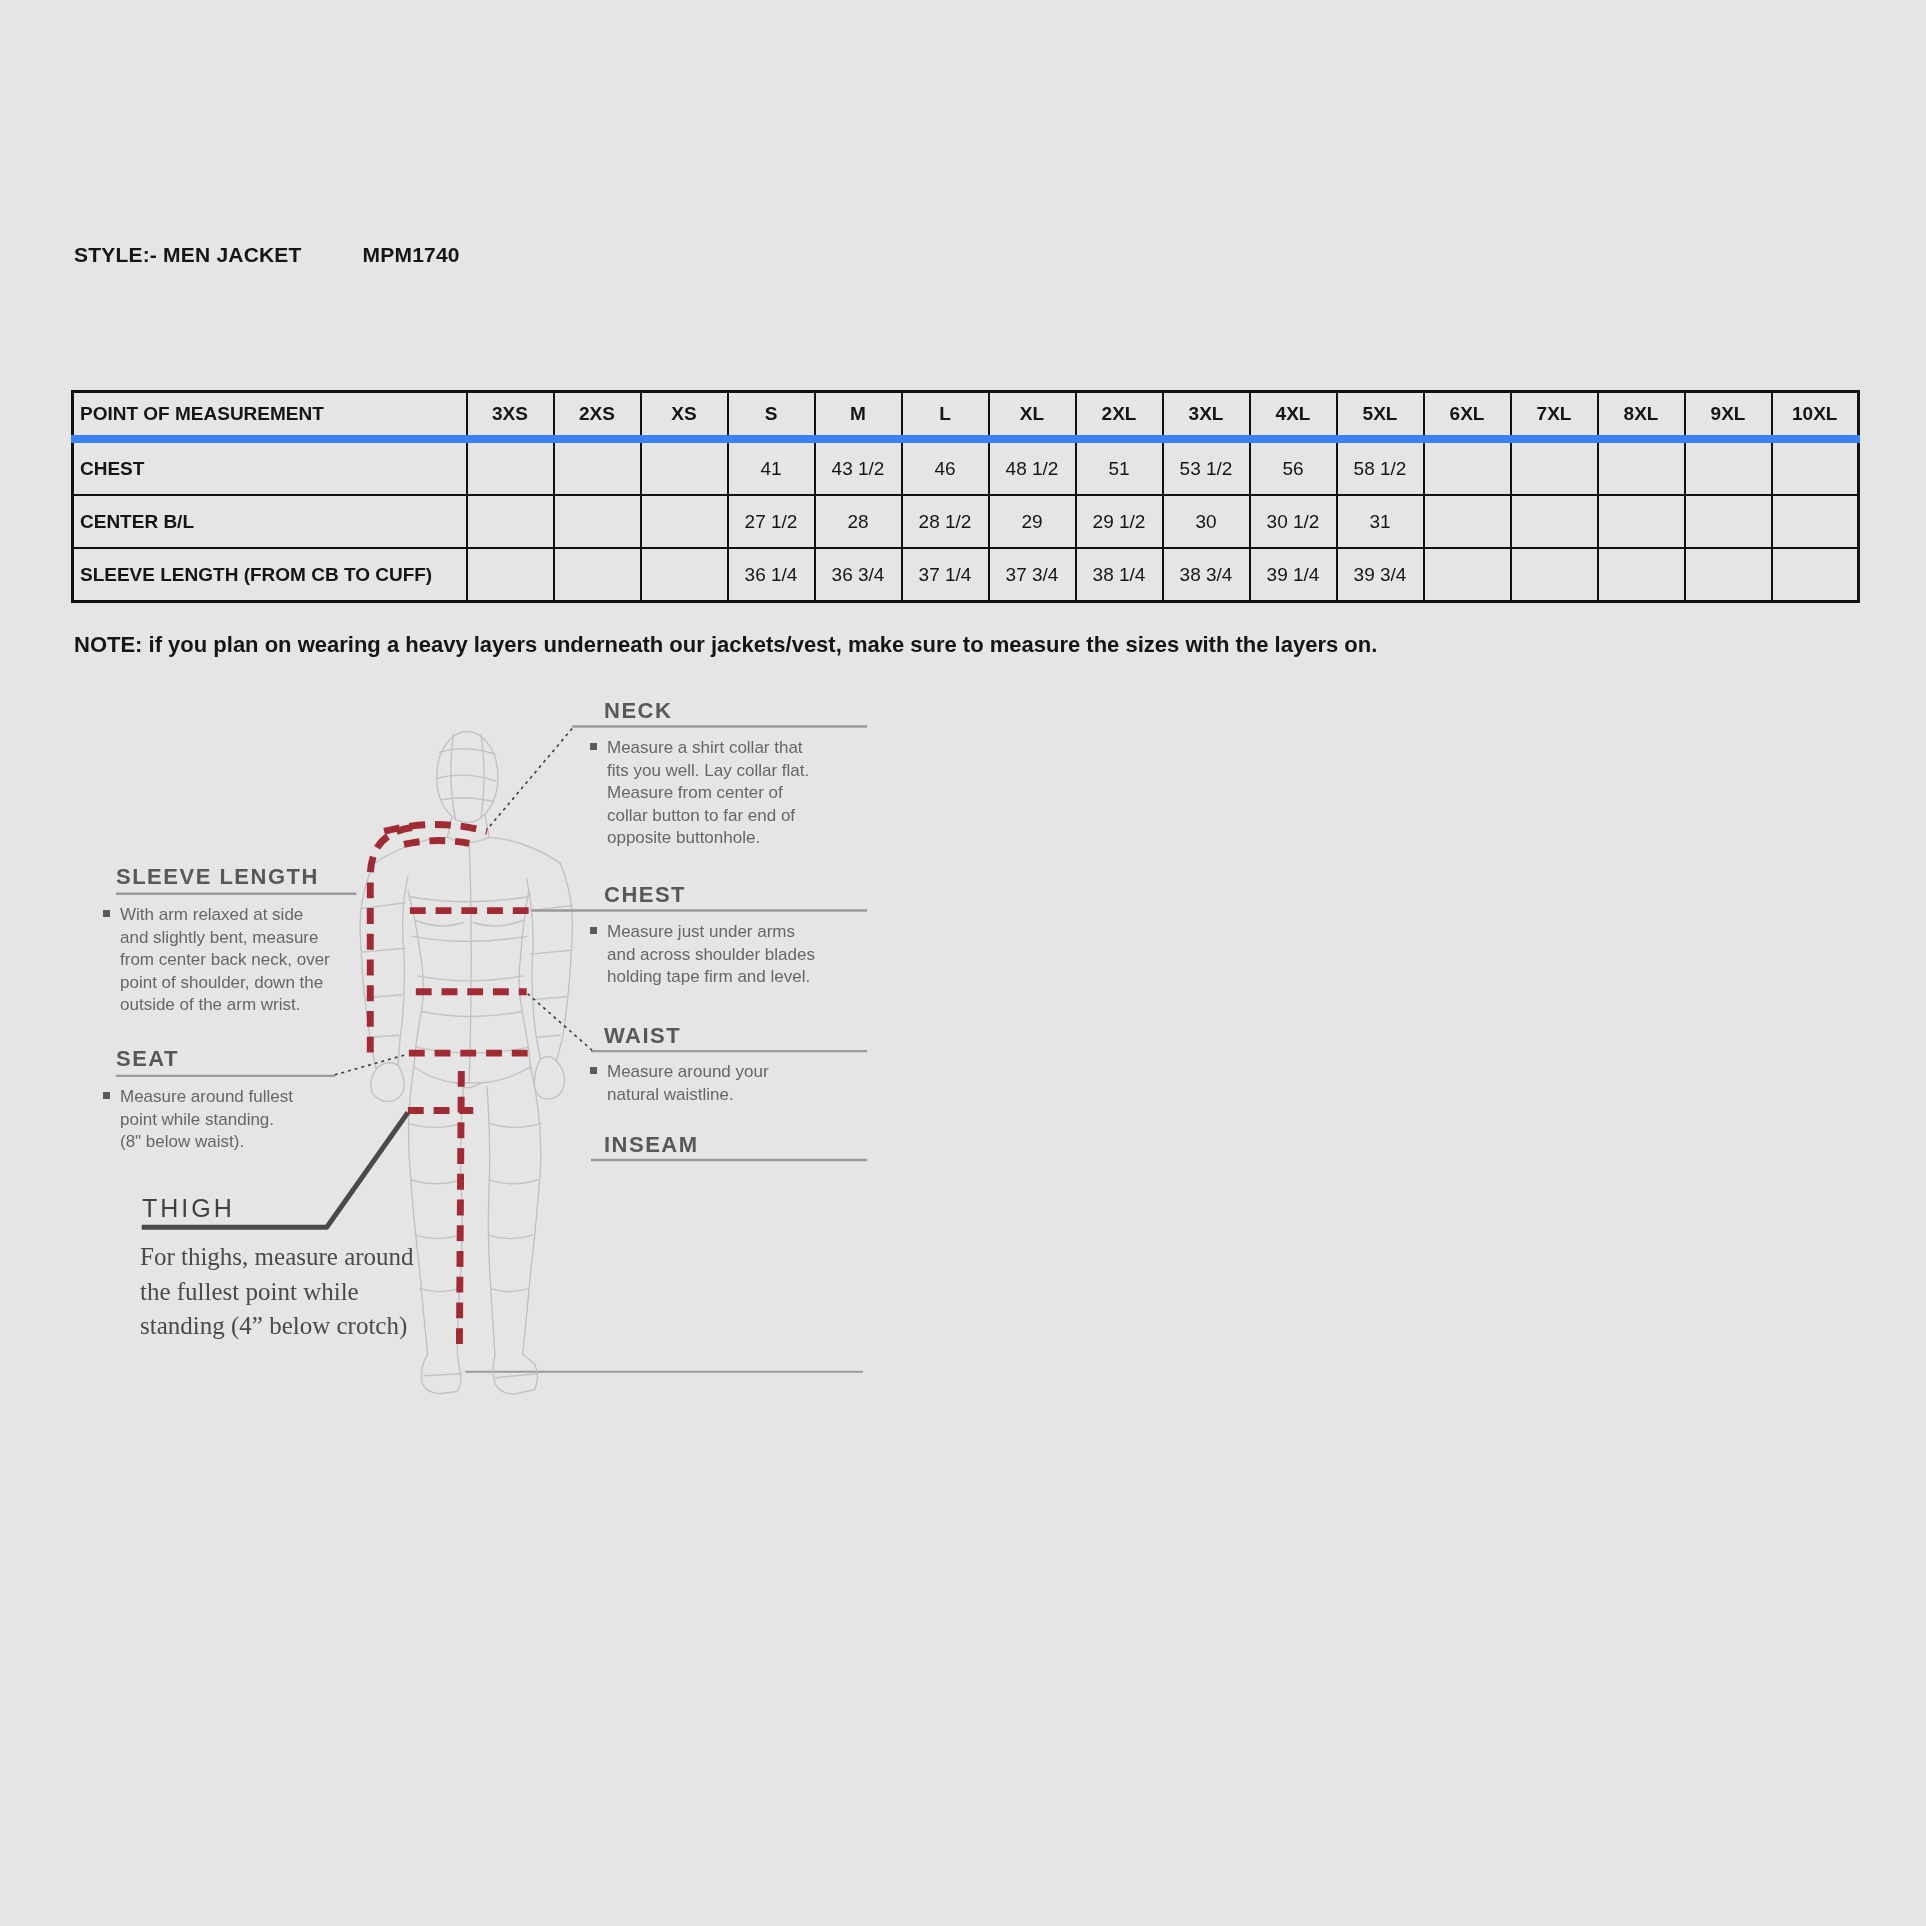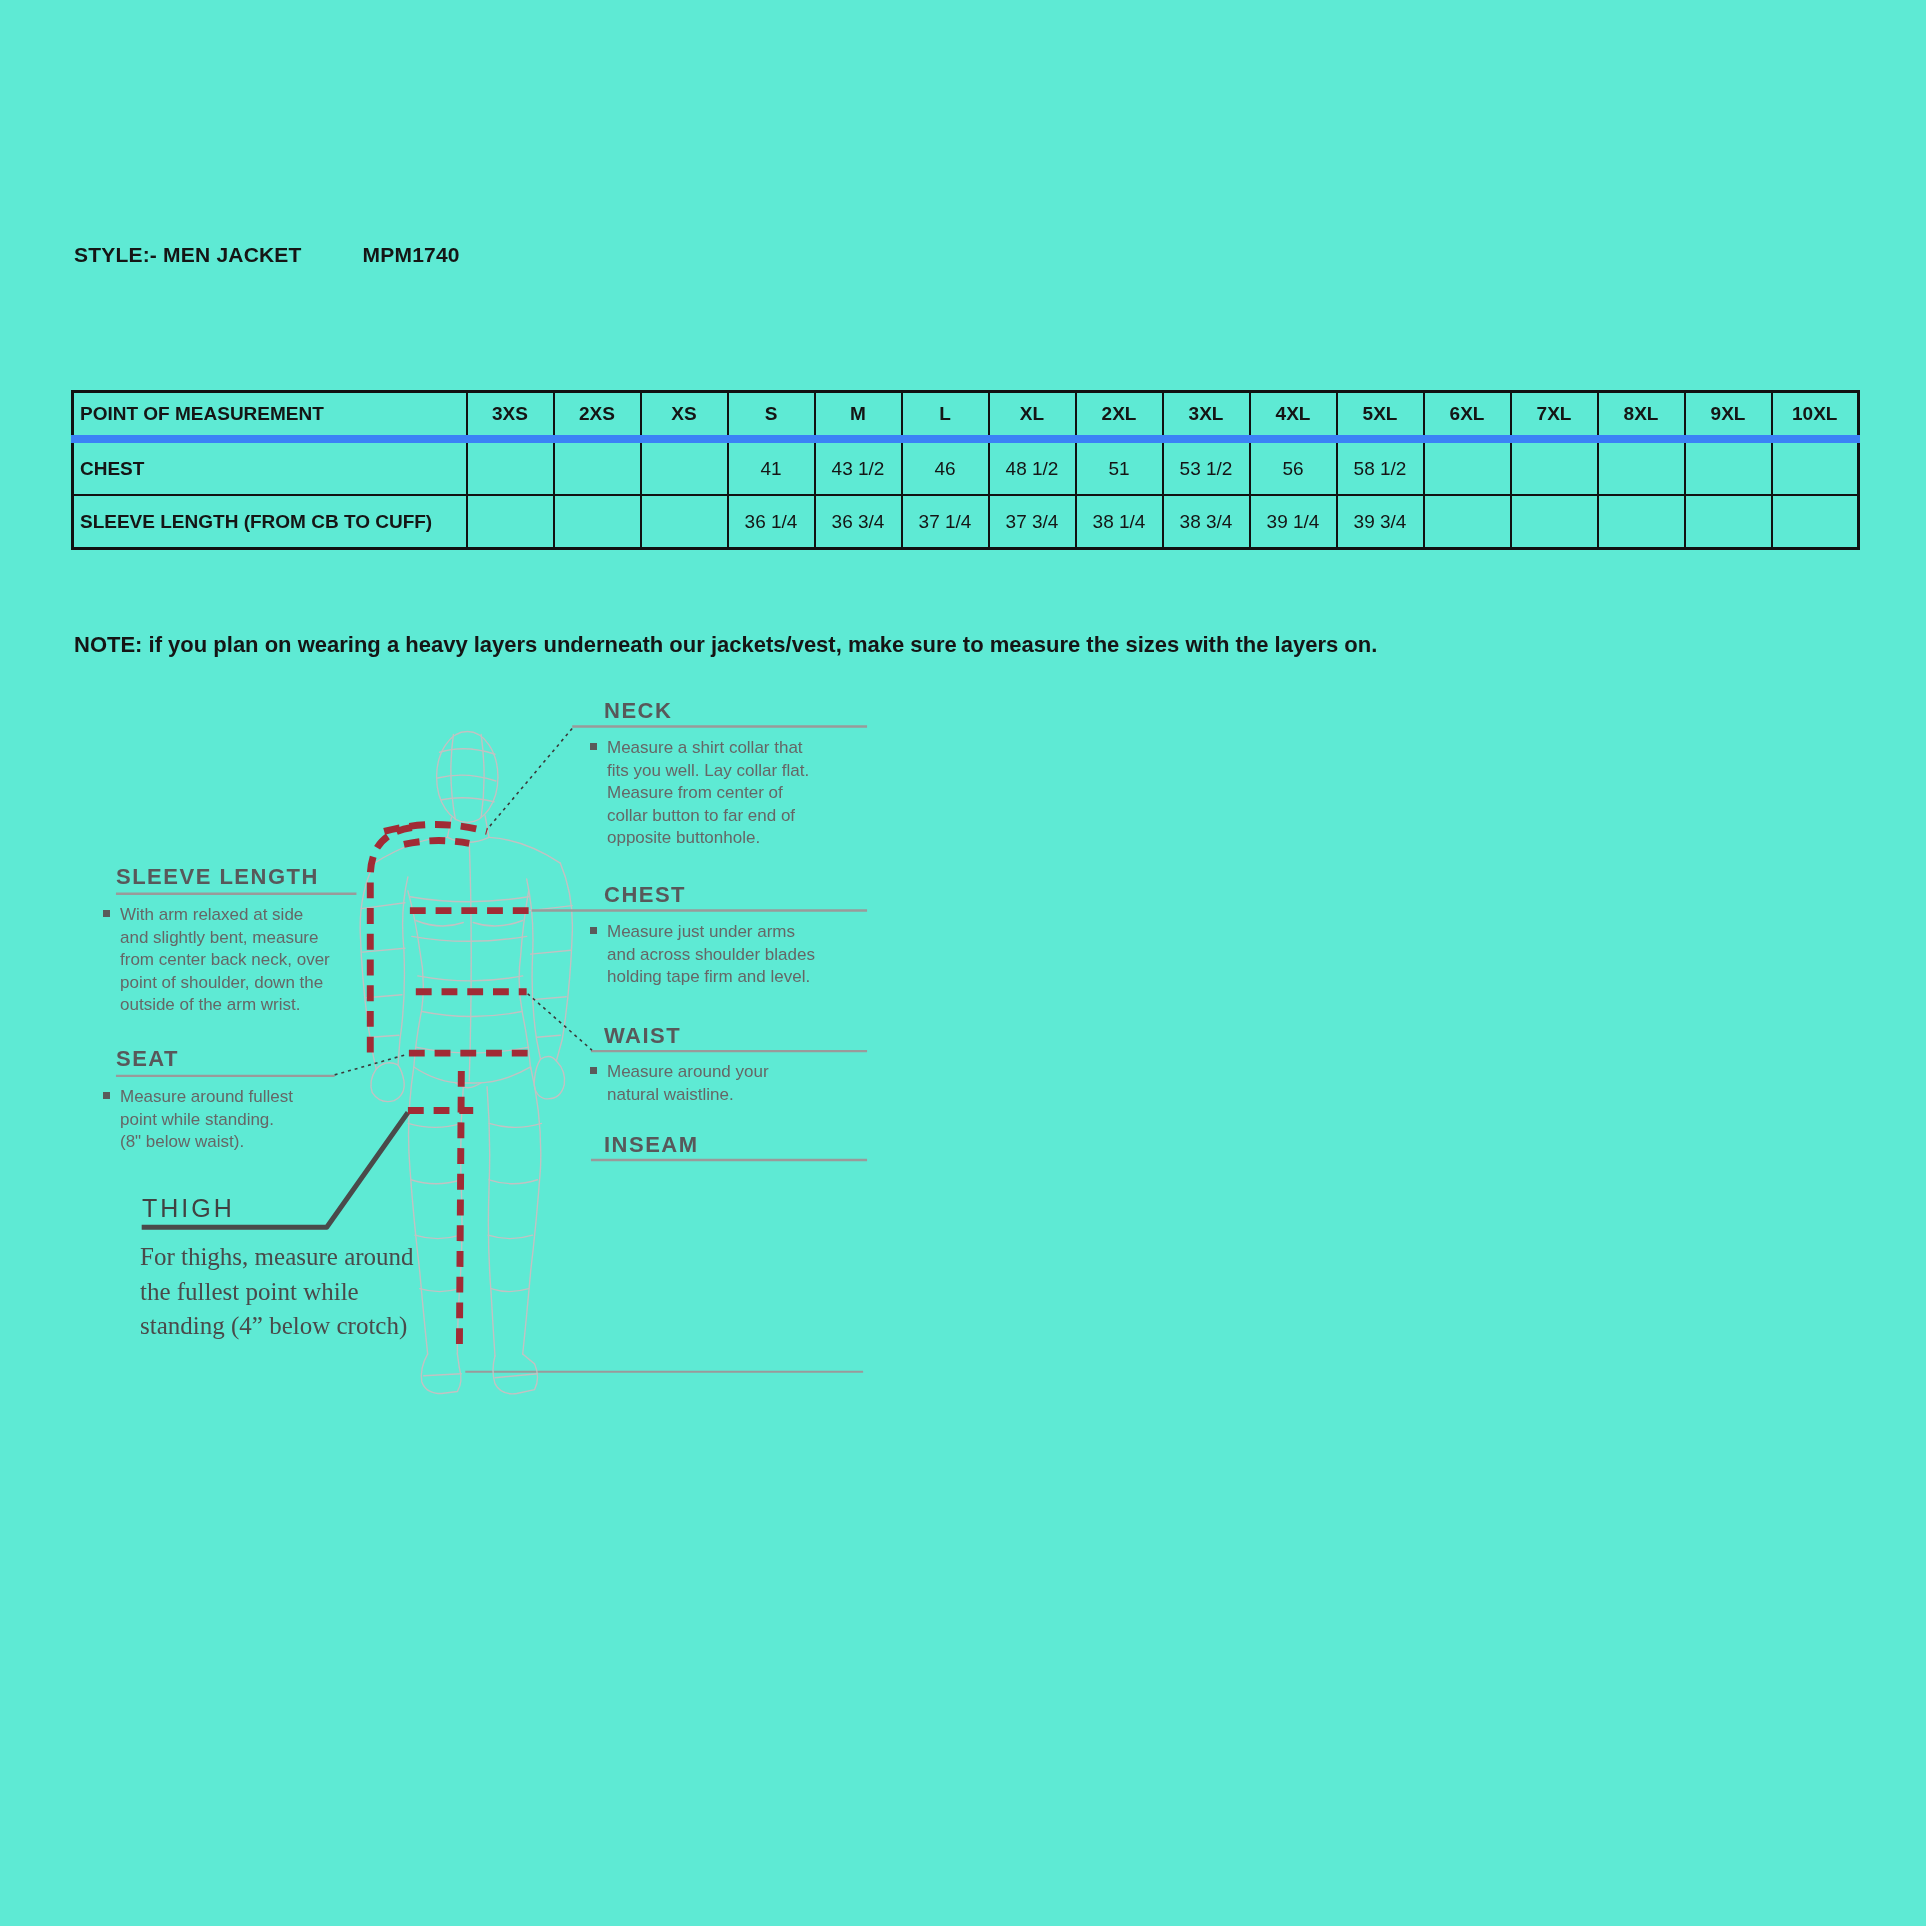--- a/index.html
+++ b/index.html
@@ -1,16 +1,16 @@
 <!DOCTYPE html>
 <html><head>
 <meta charset="utf-8">
 <style>
   html,body{margin:0;padding:0;background:#ffffff;}
-  #page{position:relative;width:1927px;height:1927px;background:#5eead4;overflow:hidden;
+  #page{position:relative;width:1927px;height:1927px;background:#e5e5e5;overflow:hidden;
         font-family:"Liberation Sans",sans-serif;color:#151515;}
 
   
   .doc-title{position:absolute;left:74px;top:243px;font-size:21px;font-weight:700;letter-spacing:0.2px;}
   .doc-title .code{display:inline-block;margin-left:61px;}
 
   
   .size-table{position:absolute;left:71px;top:390px;border-collapse:collapse;table-layout:fixed;
               border:3px solid #111;}
   .size-table th,.size-table td{border:2px solid #111;height:51px;text-align:center;
@@ -98,20 +98,39 @@
         <td>53 1/2</td>
         <td>56</td>
         <td>58 1/2</td>
         <td></td>
         <td></td>
         <td></td>
         <td></td>
         <td></td>
       </tr>
       <tr>
+        <td class="rowlabel">CENTER B/L</td>
+        <td></td>
+        <td></td>
+        <td></td>
+        <td>27 1/2</td>
+        <td>28</td>
+        <td>28 1/2</td>
+        <td>29</td>
+        <td>29 1/2</td>
+        <td>30</td>
+        <td>30 1/2</td>
+        <td>31</td>
+        <td></td>
+        <td></td>
+        <td></td>
+        <td></td>
+        <td></td>
+      </tr>
+      <tr>
         <td class="rowlabel">SLEEVE LENGTH (FROM CB TO CUFF)</td>
         <td></td>
         <td></td>
         <td></td>
         <td>36 1/4</td>
         <td>36 3/4</td>
         <td>37 1/4</td>
         <td>37 3/4</td>
         <td>38 1/4</td>
         <td>38 3/4</td>

